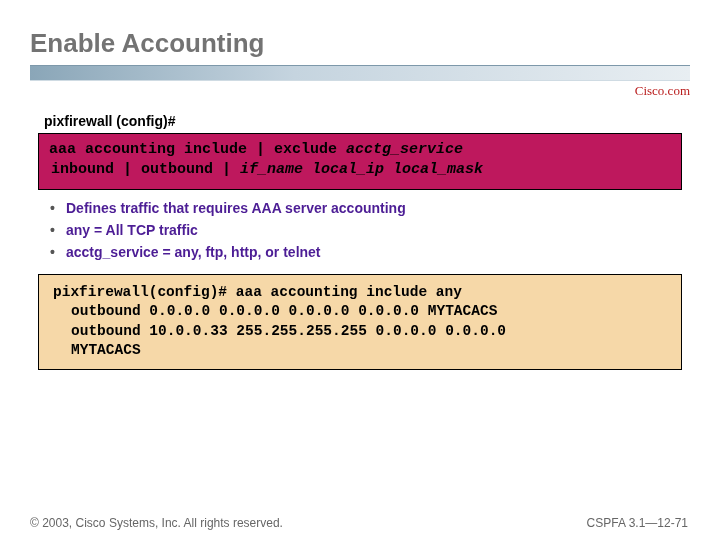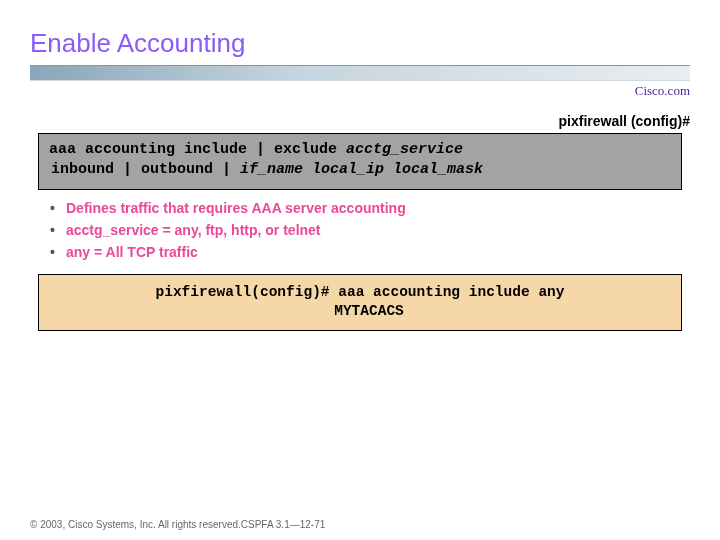--- a/index.html
+++ b/index.html
@@ -10,98 +10,97 @@
     background: #ffffff;
     font-family: Arial, Helvetica, sans-serif;
     position: relative;
     overflow: hidden;
   }
   .slide {
     padding: 20px 30px 0 30px;
   }
   .title {
     font-size: 26px;
-    font-weight: normal;
-    color: #8b5cf6;
+    font-weight: bold;
+    color: #737373;
     margin: 8px 0 6px 0;
   }
   .divider {
     height: 14px;
     background: linear-gradient(to right, #8aa6b8 0%, #c5d4df 40%, #e8eef2 100%);
     border-top: 1px solid #7d98aa;
     border-bottom: 1px solid #cfdbe3;
     margin-bottom: 4px;
   }
   .brand {
     text-align: right;
     font-size: 13px;
-    color: #4c1d95;
+    color: #b91c1c;
     margin: -2px 0 14px 0;
     font-family: "Times New Roman", serif;
   }
   .prompt-label {
     font-size: 14px;
     font-weight: bold;
     margin: 0 0 4px 14px;
-    text-align: right;
   }
   .syntax-box {
     border: 1px solid #000;
-    background: #a3a3a3;
+    background: #be185d;
     padding: 6px 10px 8px 10px;
     margin: 0 8px 10px 8px;
     font-family: "Courier New", monospace;
     font-size: 15px;
     font-weight: bold;
     line-height: 1.35;
   }
   .syntax-box .indent {
     margin-left: 2px;
   }
   .ital { font-style: italic; }
   .bullets {
     list-style: none;
     padding: 0;
     margin: 6px 0 14px 20px;
   }
   .bullets li {
     font-size: 14px;
     font-weight: bold;
-    color: #ec4899;
+    color: #4c1d95;
     margin: 6px 0;
     position: relative;
     padding-left: 16px;
   }
   .bullets li::before {
     content: "•";
     position: absolute;
     left: 0;
     color: #555;
   }
   .example-box {
     border: 1px solid #000;
     background: #f6d8a8;
-    padding: 8px 6px;
+    padding: 8px 14px;
     margin: 0 8px 0 8px;
     font-family: "Courier New", monospace;
     font-size: 14.5px;
     font-weight: bold;
     line-height: 1.35;
-    text-align: center;
   }
   .example-box .indent {
     margin-left: 18px;
   }
   .footer {
     position: absolute;
     bottom: 10px;
     left: 30px;
-    right: 24px;
+    right: 32px;
     display: flex;
-    font-size: 10px;
+    justify-content: space-between;
+    font-size: 12px;
     color: #666;
   }
 </style>
 </head>
 <body>
 
 <div class="slide">
 
   <div class="title">Enable Accounting</div>
 
@@ -114,26 +113,28 @@
     <div>
       <span>aaa accounting include | exclude </span><span class="ital">acctg_service</span>
     </div>
     <div class="indent">
       <span>inbound | outbound | </span><span class="ital">if_name local_ip local_mask</span>
     </div>
   </div>
 
   <ul class="bullets">
     <li>Defines traffic that requires AAA server accounting</li>
+    <li>any = All TCP traffic</li>
     <li>acctg_service = any, ftp, http, or telnet</li>
-    <li>any = All TCP traffic</li>
   </ul>
 
   <div class="example-box">
     <div>pixfirewall(config)# aaa accounting include any</div>
+    <div class="indent">outbound 0.0.0.0 0.0.0.0 0.0.0.0 0.0.0.0 MYTACACS</div>
+    <div class="indent">outbound 10.0.0.33 255.255.255.255 0.0.0.0 0.0.0.0</div>
     <div class="indent">MYTACACS</div>
   </div>
 
 </div>
 
 <div class="footer">
   <span>© 2003, Cisco Systems, Inc. All rights reserved.</span>
   <span>CSPFA 3.1—12-71</span>
 </div>
 

